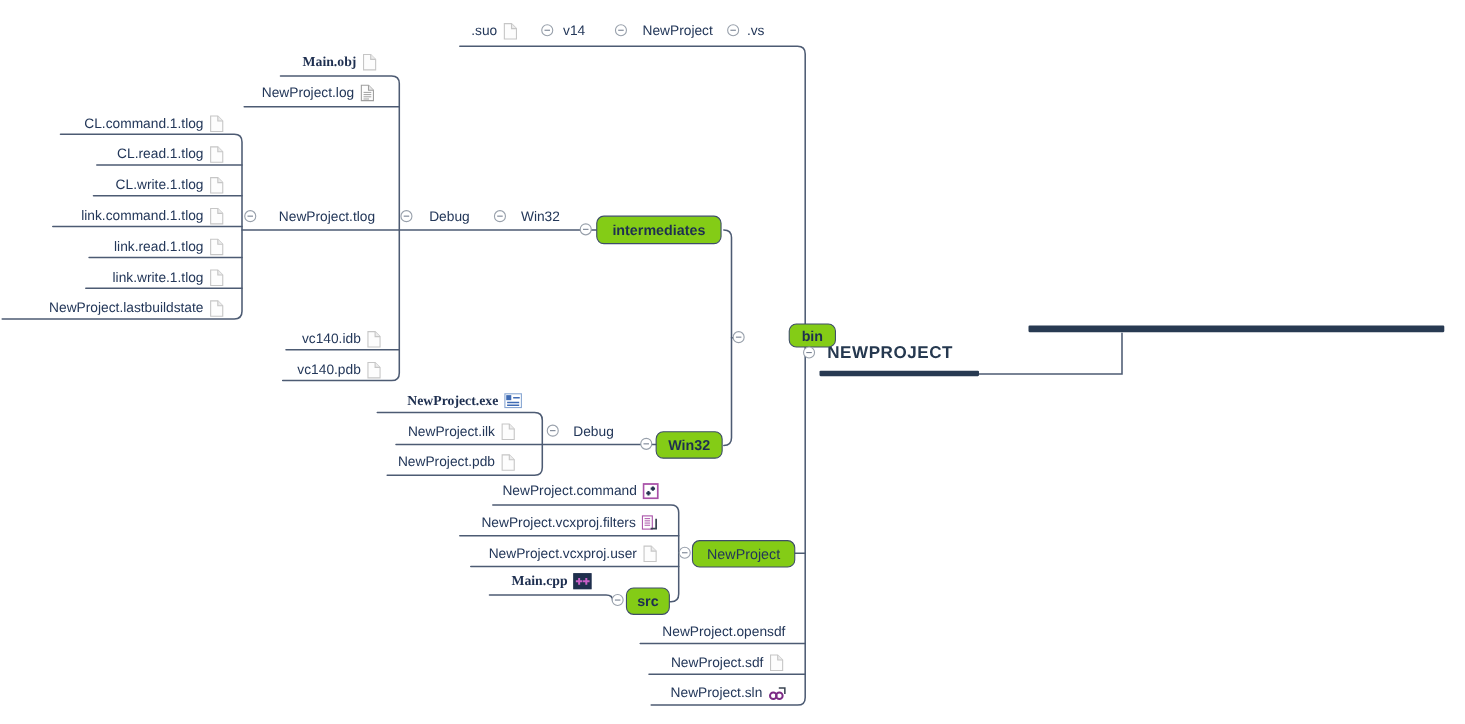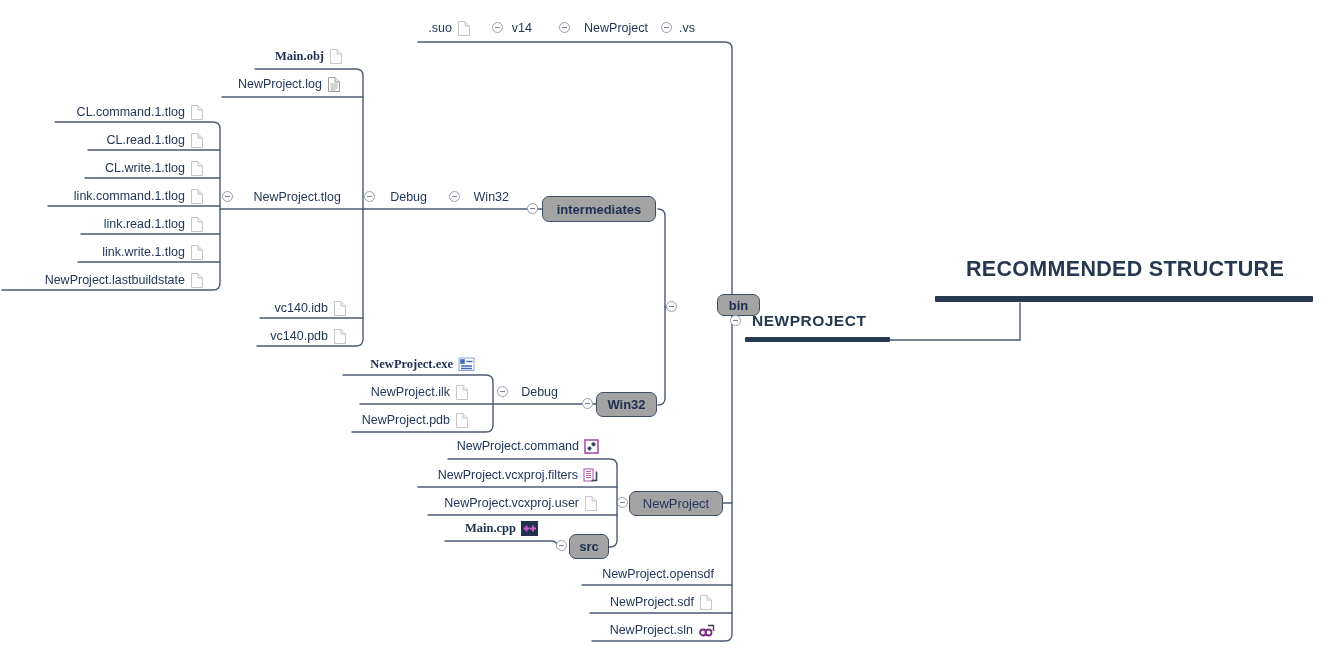--- a/index.html
+++ b/index.html
@@ -10,21 +10,21 @@
   svg.wires{position:absolute;left:0;top:0;}
   .nd{
     position:absolute;display:flex;align-items:center;gap:5px;height:18px;
     font-size:12.5px;line-height:18px;white-space:nowrap;cursor:default;
   }
   .nd .lb{display:inline-block;}
   .b{font-weight:bold;color:#1e2f50;font-family:Liberation Serif, serif;}
   .ic{display:inline-flex;align-items:center;}
   .bx{
     position:absolute;display:flex;align-items:center;justify-content:center;
-    border:1.4px solid #3e4d68;border-radius:7px;background:#a3a3a3;
+    border:1.4px solid #3e4d68;border-radius:7px;background:#84cc16;
     font-size:13px;font-weight:bold;color:#1e2f50;box-sizing:border-box;white-space:nowrap;
   }
   .bx.rg{font-weight:normal;color:#233759;}
   .col{
     position:absolute;width:11px;height:11px;box-sizing:border-box;
     border:1px solid #98a0ab;border-radius:50%;background:#fff;cursor:pointer;
   }
   .col::after{
     content:"";position:absolute;left:2px;top:4px;width:5px;height:1px;background:#7a8494;
   }
@@ -66,21 +66,20 @@
       <path d="M343,375 H486 Q493,375 493,382 V425 Q493,432 486,432 H352"></path>
       <path d="M360,404 H597"></path>
       <path d="M448,459 H610 Q617,459 617,466 V540 Q617,547 610,547 H607"></path>
       <path d="M418,487 H617"></path>
       <path d="M428,515 H617"></path>
       <path d="M617,503 H620"></path>
       <path d="M445,541 H551 Q557,541 557,546 H560"></path>
     </g>
   </svg>
 
-  <div class="title-label" style="left:966px;top:256px">RECOMMENDED STRUCTURE</div>
   <div class="bar" style="left:935px;top:296px;width:378px;height:6px"></div>
 
   <div class="root-label" style="left:752px;top:311px">NEWPROJECT</div>
   <div class="bar" style="left:745px;top:337px;width:145px;height:5px"></div>
 
   <div class="nd" style="right:861px;top:19px">
     <span class="lb">.suo</span>
     <span class="ic">
         <svg width="14" height="17" viewBox="0 0 14 17">
           <path d="M1.5 1.5h6.5l4.5 4.5v9.5h-11z" fill="#fdfdfd" stroke="#c6c6c6"></path>

